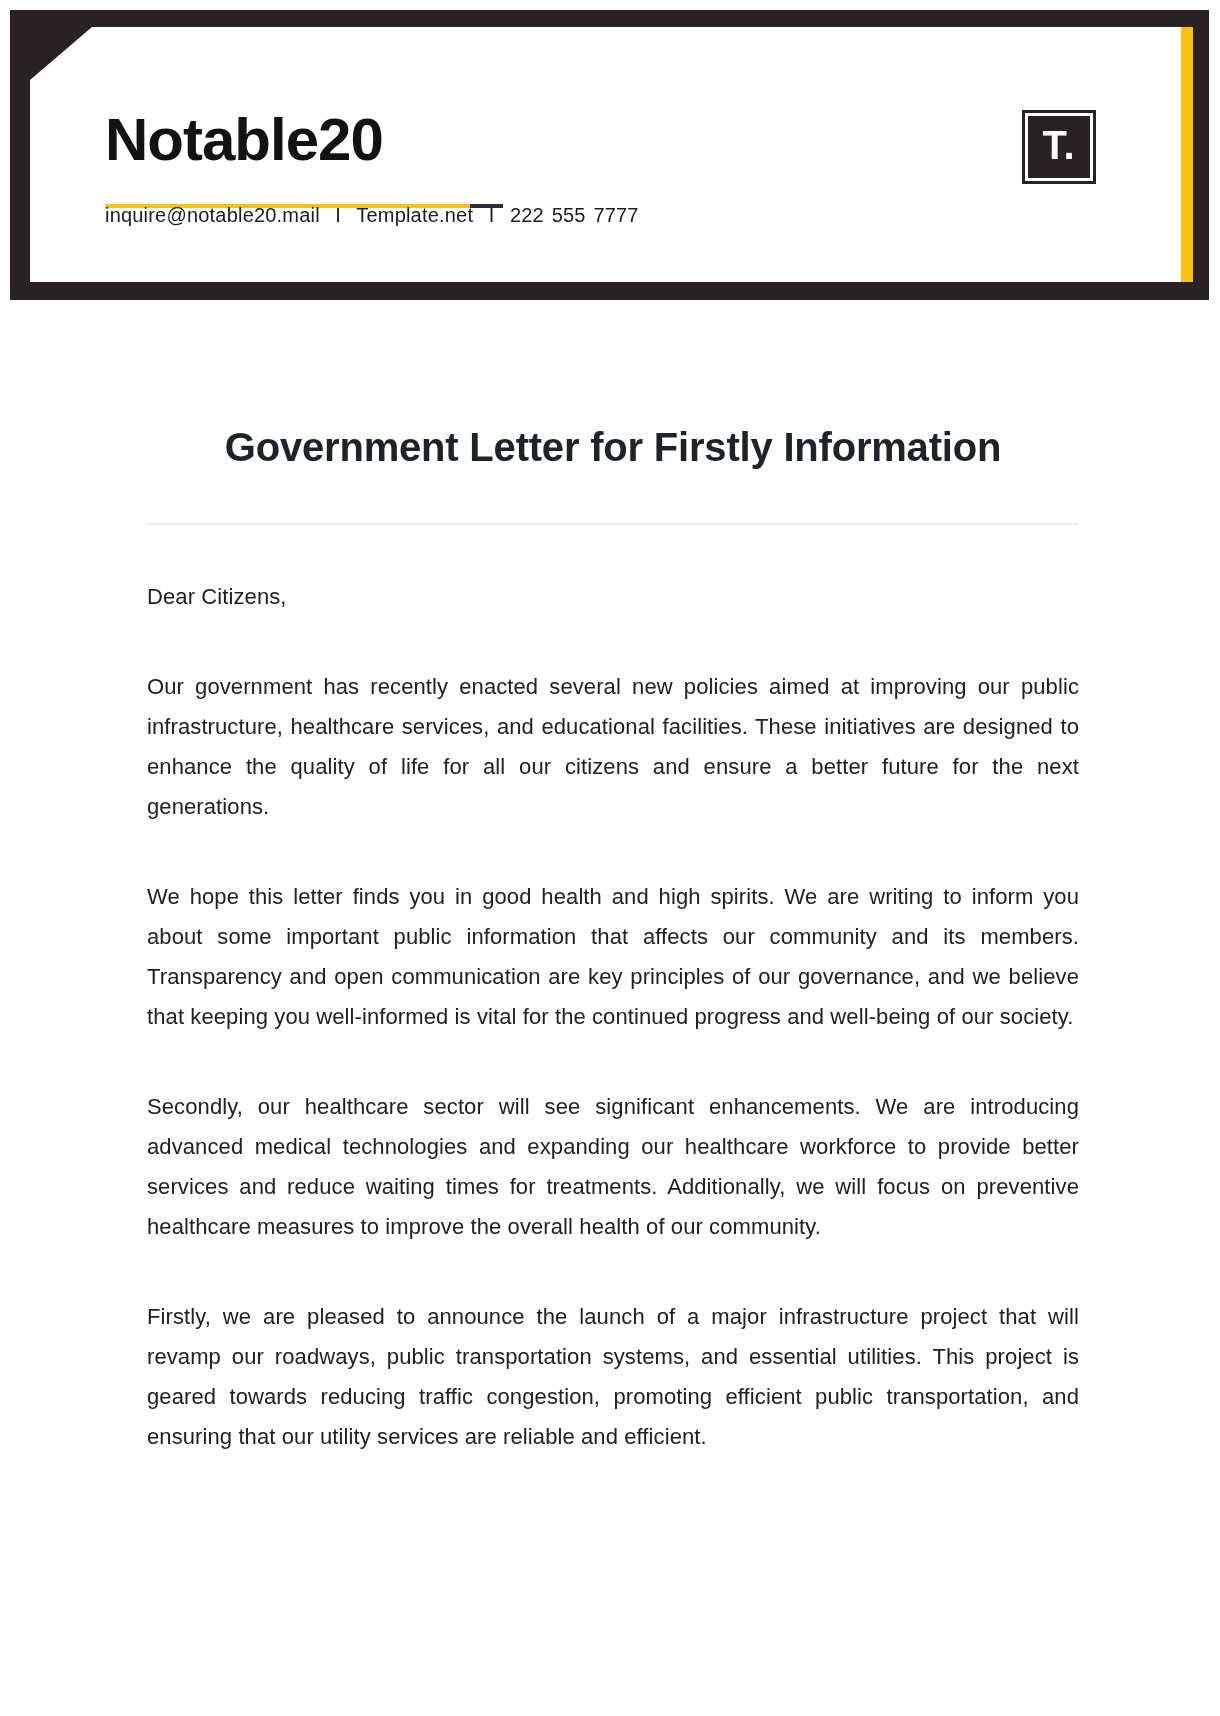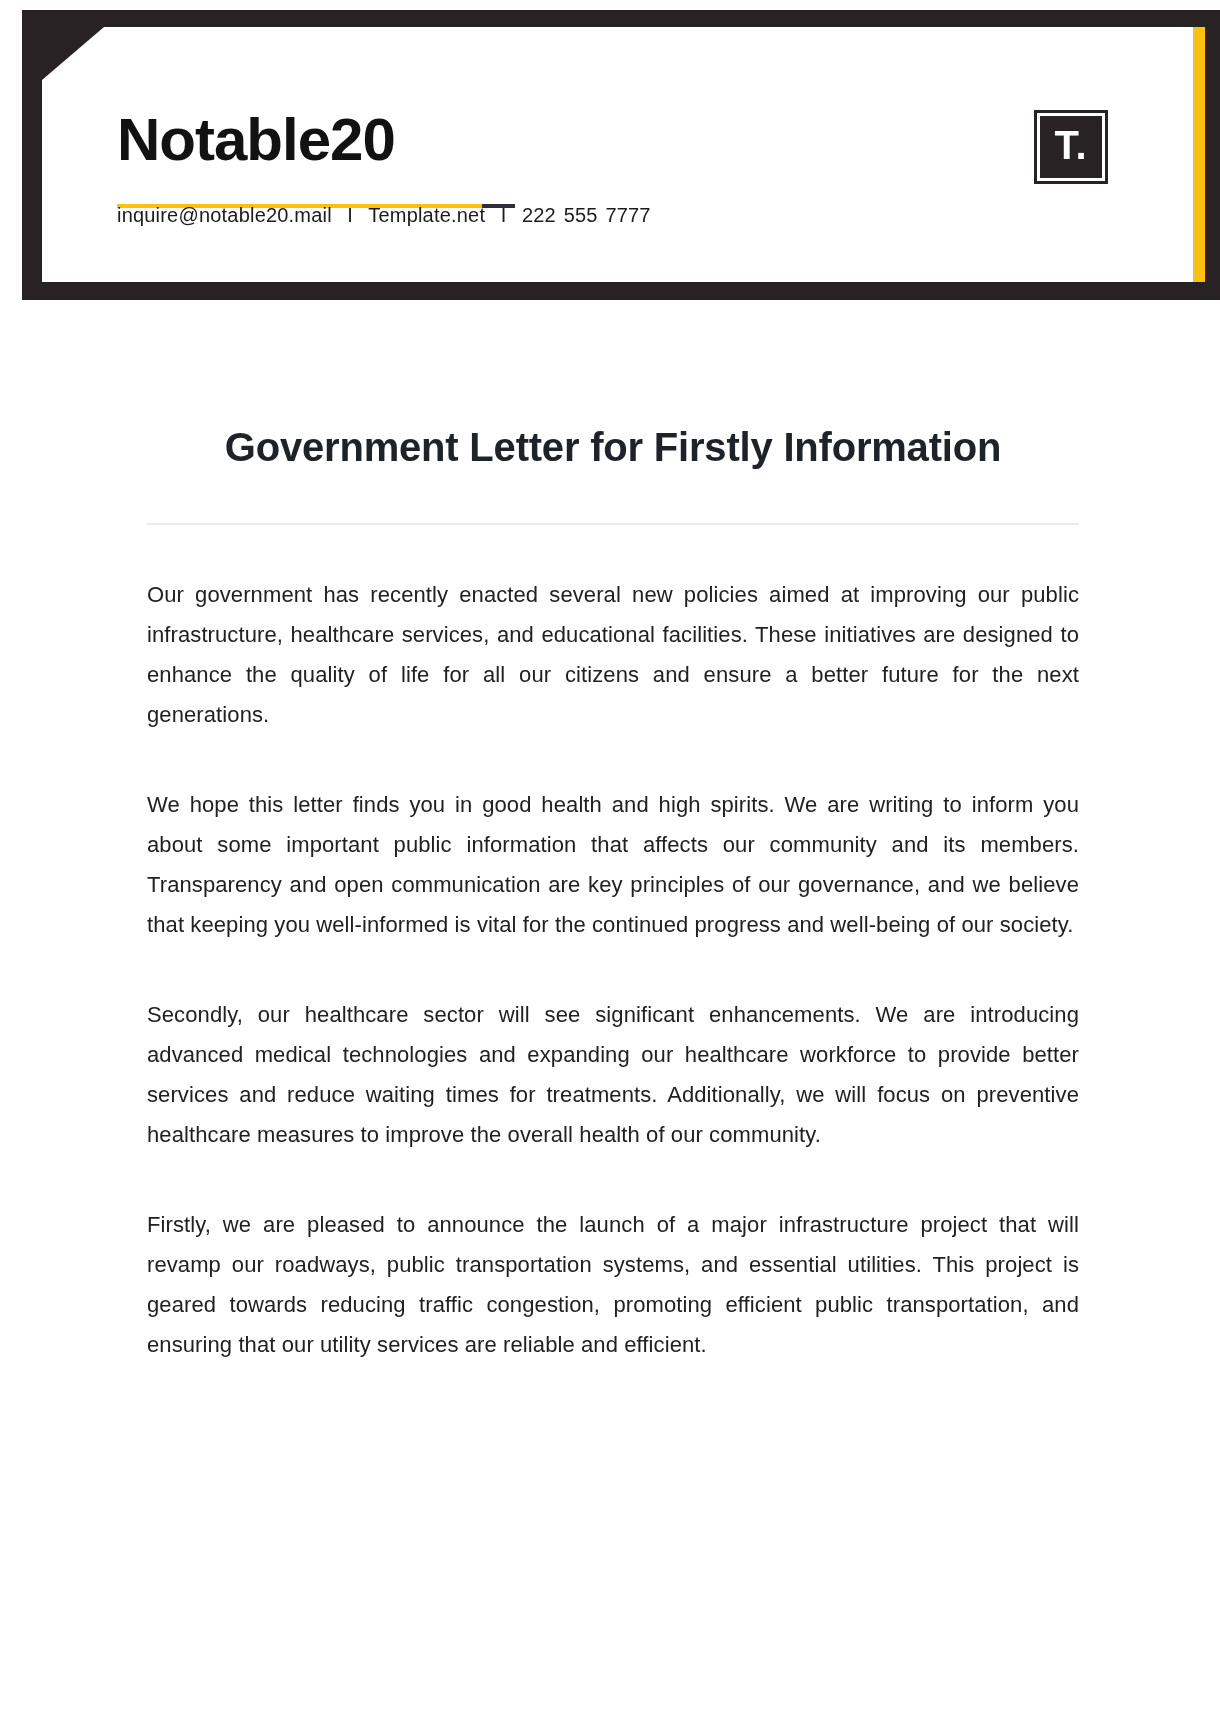--- a/index.html
+++ b/index.html
@@ -12,21 +12,20 @@
     font-family: "Liberation Sans", sans-serif;
     overflow: hidden;
   }
 
   
   .header-frame {
     position: absolute;
     left: 10px; top: 10px;
     width: 1199px; height: 290px;
     background: var(--frame-dark, #292225);
-    margin-left: 12px;
   }
   .header-panel {
     position: absolute;
     left: 20px; top: 17px; right: 28px; bottom: 18px;
     background: #ffffff;
     clip-path: polygon(62px 0, 100% 0, 100% 100%, 0 100%, 0 53px);
   }
   .accent-strip {
     position: absolute;
     right: 16px; top: 17px; bottom: 18px;
@@ -132,19 +131,20 @@
       <div class="brand-logo">
         <span class="logo-monogram">T.</span>
       </div>
     </div>
     <div class="accent-strip"></div>
   </div>
 
   <div class="letter">
     <h1 class="letter-title">Government Letter for Firstly Information</h1>
     <div class="title-divider"></div>
+    <p class="salutation">Dear Citizens,</p>
     <p class="body-par">Our government has recently enacted several new policies aimed at improving our public infrastructure, healthcare services, and educational facilities. These initiatives are designed to enhance the quality of life for all our citizens and ensure a better future for the next generations.</p>
     <p class="body-par">We hope this letter finds you in good health and high spirits. We are writing to inform you about some important public information that affects our community and its members. Transparency and open communication are key principles of our governance, and we believe that keeping you well-informed is vital for the continued progress and well-being of our society.</p>
     <p class="body-par">Secondly, our healthcare sector will see significant enhancements. We are introducing advanced medical technologies and expanding our healthcare workforce to provide better services and reduce waiting times for treatments. Additionally, we will focus on preventive healthcare measures to improve the overall health of our community.</p>
     <p class="body-par">Firstly, we are pleased to announce the launch of a major infrastructure project that will revamp our roadways, public transportation systems, and essential utilities. This project is geared towards reducing traffic congestion, promoting efficient public transportation, and ensuring that our utility services are reliable and efficient.</p>
   </div>
 
 </div>
 
 </body></html>

